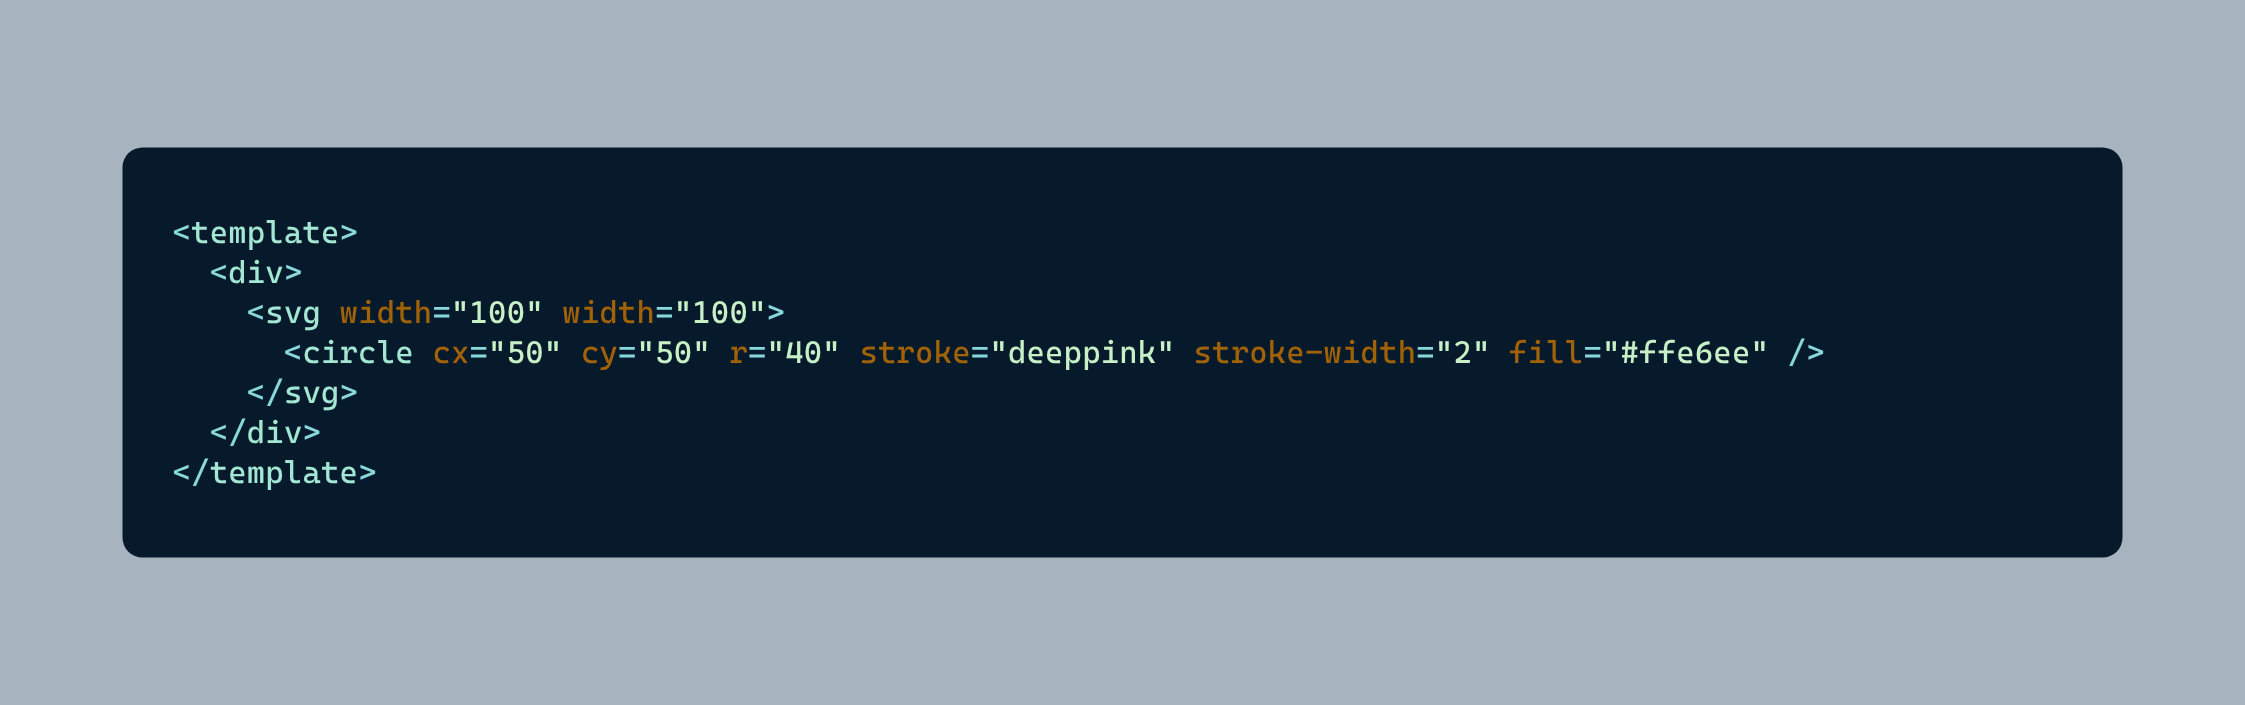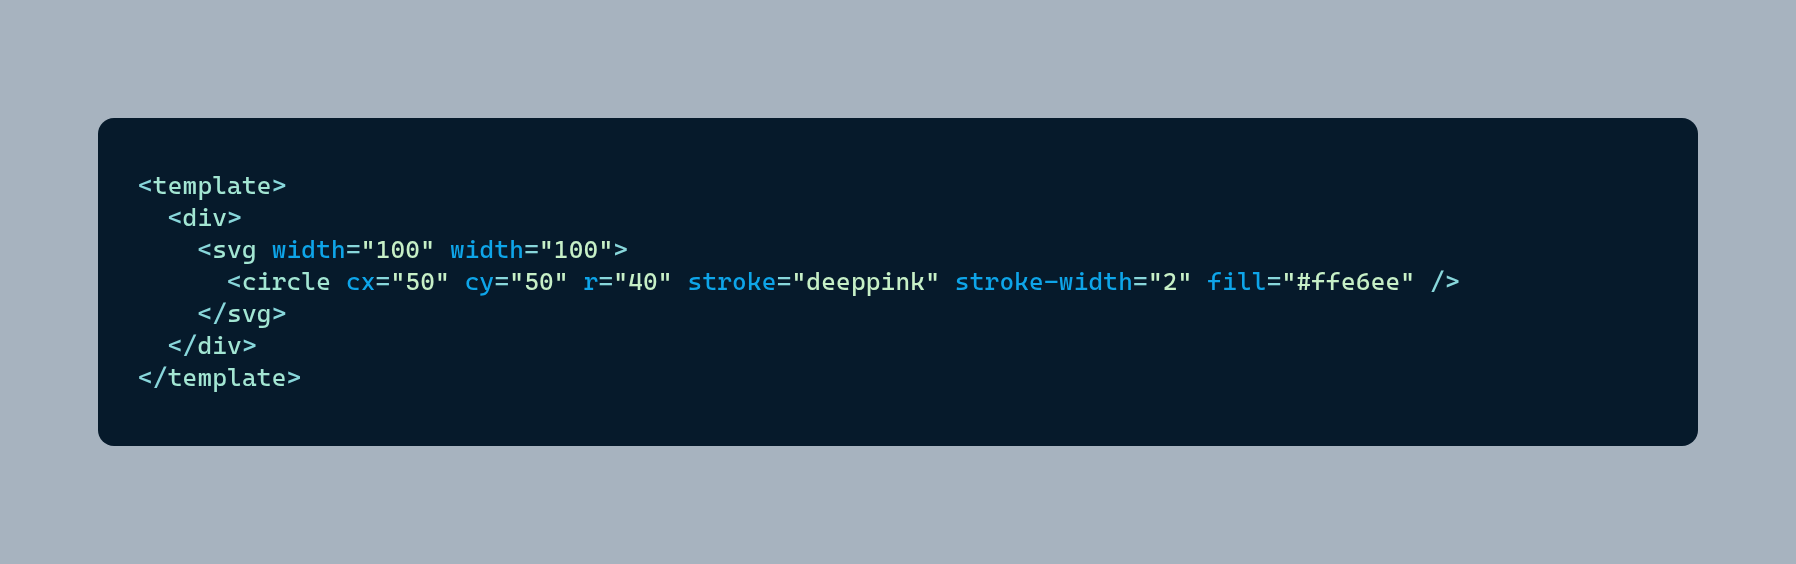--- a/index.html
+++ b/index.html
@@ -21,21 +21,21 @@
   }
   pre {
     margin: 0;
     font-family: inherit;
     font-size: 25px;
     line-height: 1.28;
     letter-spacing: 0.2px;
   }
   .p  { color: #88d7db; }          
   .tag{ color: #a3e6d3; }          
-  .attr{ color: #0ea5e9; }         
+  .attr{ color: #a16207; }         
   .eq { color: #88d7db; }          
   .str{ color: #c7f0c7; }          
   .w  { white-space: pre; }
 </style>
 </head>
 <body>
 
 <div class="code-block">
   <pre id="code-pre" class="w"><span><span class="p">&lt;</span><span class="tag">template</span><span class="p">&gt;</span></span>
 <span>  <span class="p">&lt;</span><span class="tag">div</span><span class="p">&gt;</span></span>

